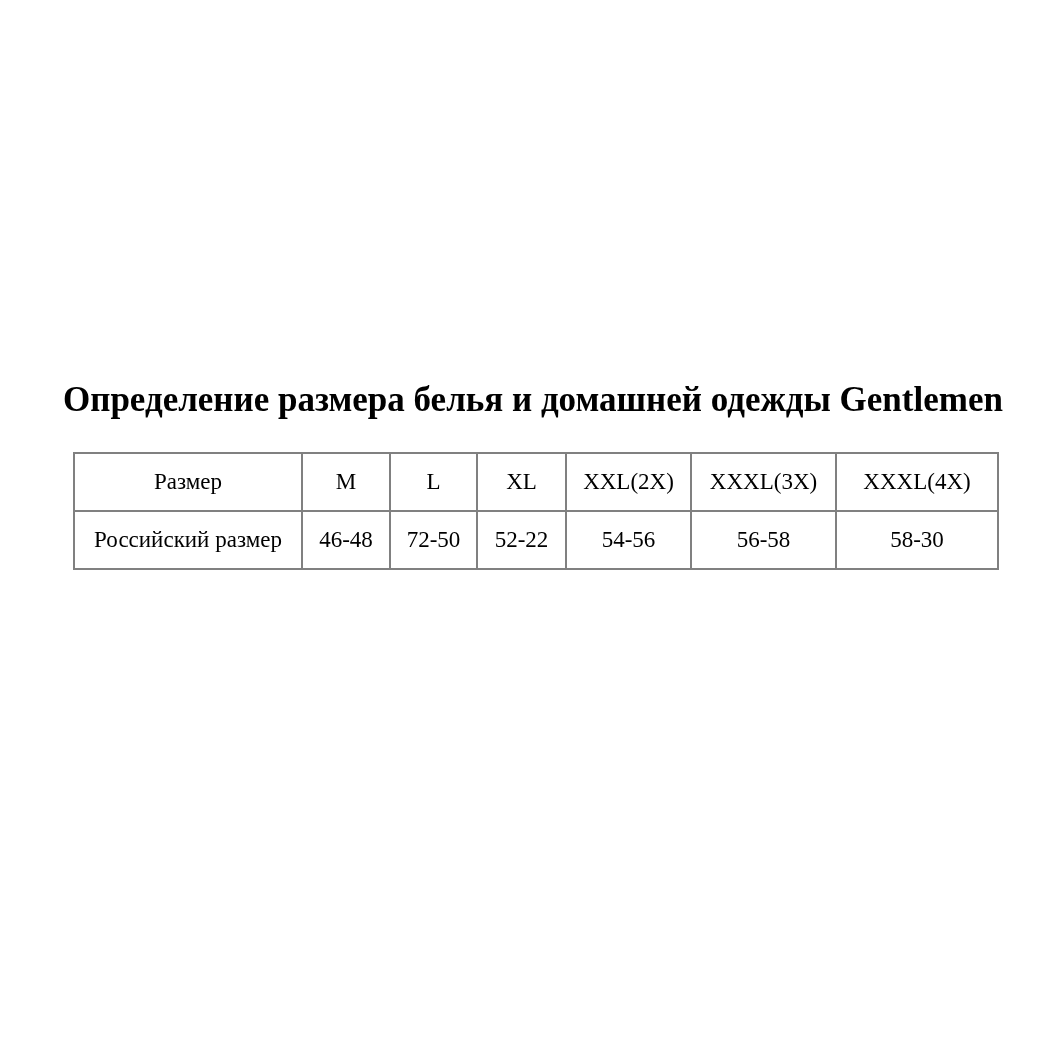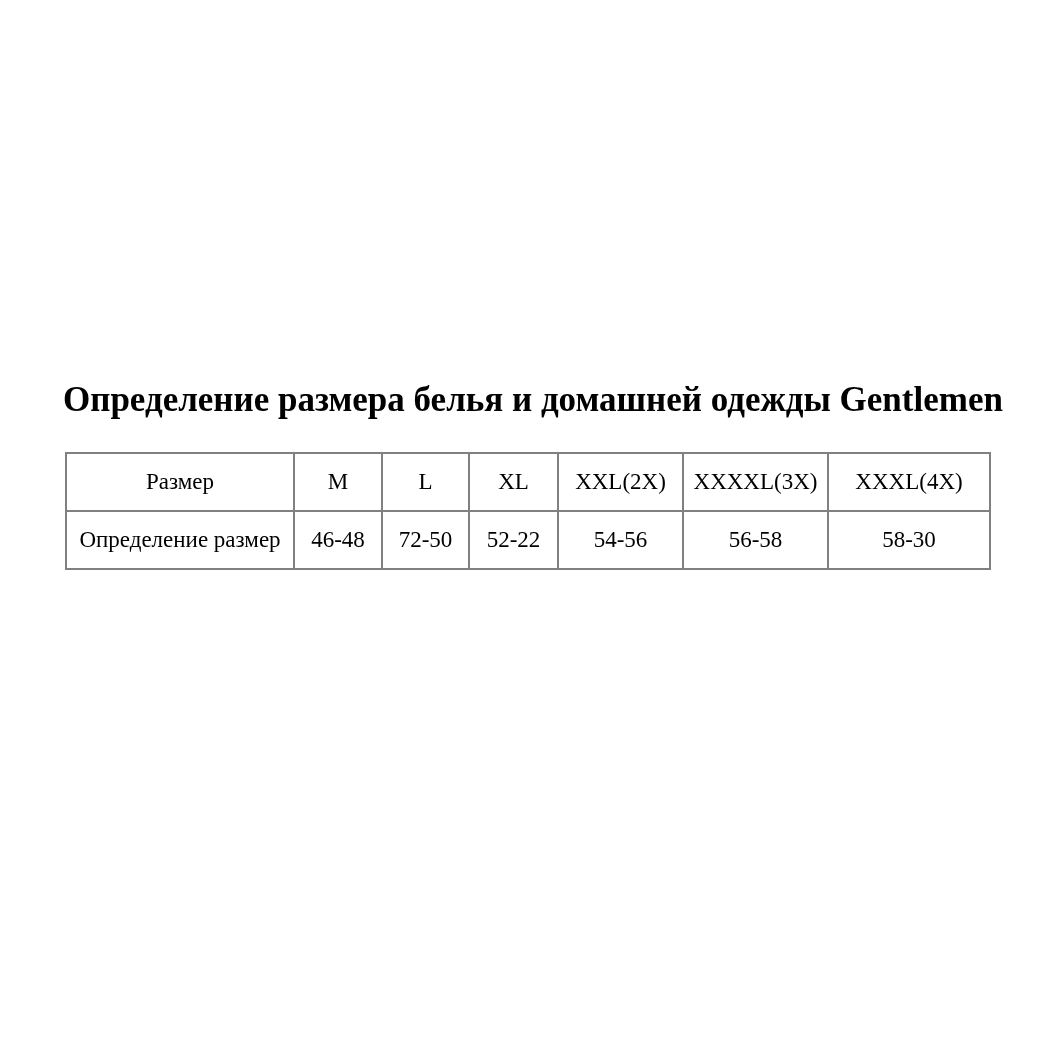--- a/index.html
+++ b/index.html
@@ -22,21 +22,21 @@
     top: 382px;
     width: 980px;
     font-size: 35px;
     font-weight: bold;
     line-height: 1.0;
     white-space: nowrap;
     color: #000000;
   }
   table.size-table {
     position: absolute;
-    left: 65px;
+    left: 73px;
     top: 452px;
     border-collapse: collapse;
     table-layout: fixed;
     width: 924px;
     padding-left: 16px;
   }
   table.size-table td, table.size-table th {
     border: 2px solid #808080;
     height: 56px;
     text-align: center;
@@ -72,25 +72,25 @@
         <col class="c5">
         <col class="c6">
     </colgroup>
     <tbody>
       <tr>
         <td>Размер</td>
         <td>M</td>
         <td>L</td>
         <td>XL</td>
         <td>XXL(2X)</td>
-        <td>XXXXL(3X)</td>
+        <td>XXXL(3X)</td>
         <td>XXXL(4X)</td>
       </tr>
       <tr>
-        <td>Определение размер</td>
+        <td>Российский размер</td>
         <td>46-48</td>
         <td>72-50</td>
         <td>52-22</td>
         <td>54-56</td>
         <td>56-58</td>
         <td>58-30</td>
       </tr>
     </tbody>
   </table>
 

